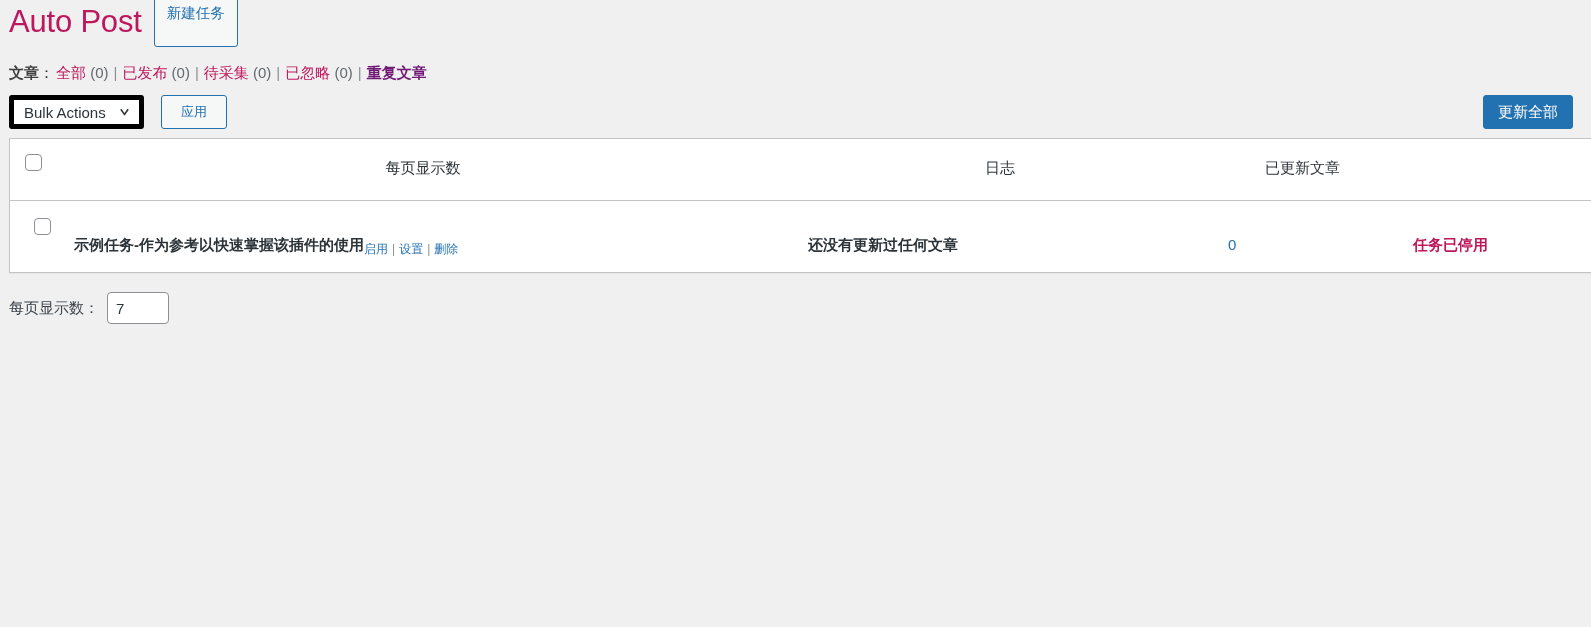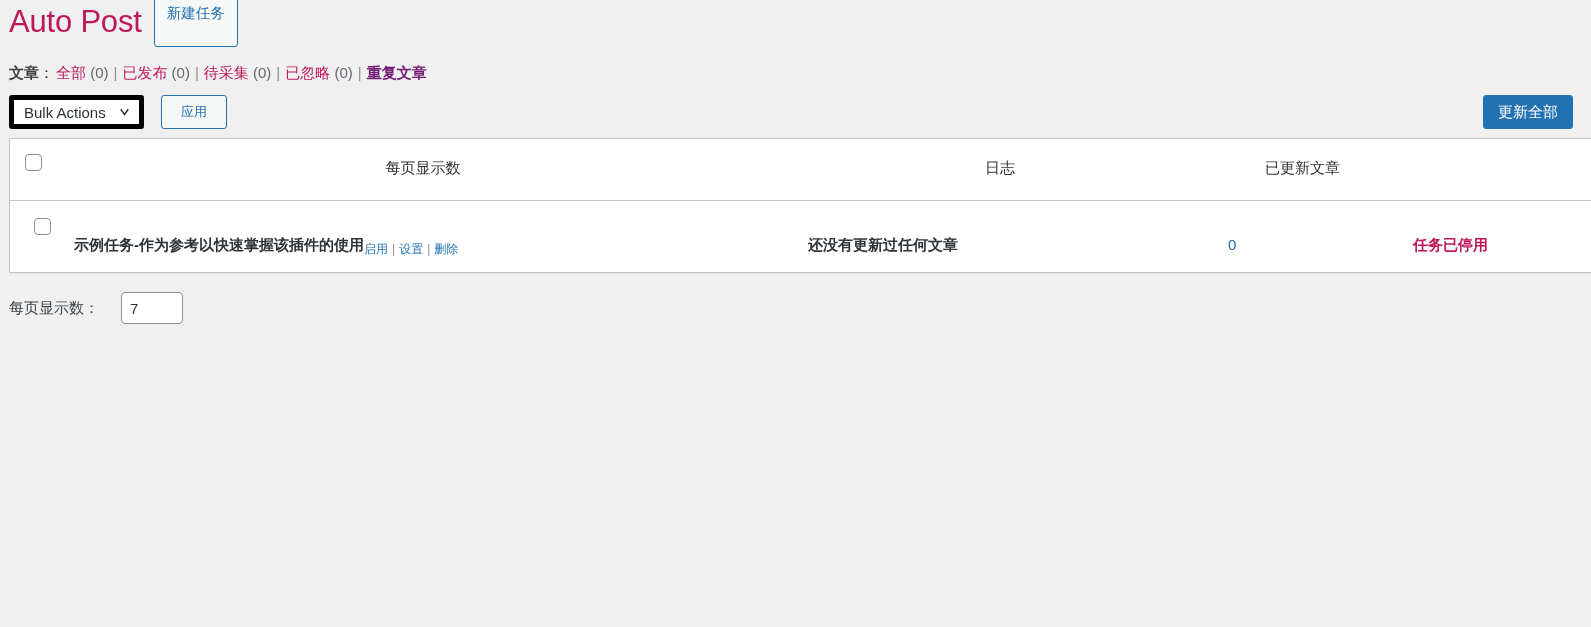--- a/index.html
+++ b/index.html
@@ -275,21 +275,21 @@
   .perpage {
     position: absolute;
     left: 9px;
     top: 292px;
     display: flex;
     align-items: center;
     font-size: 15px;
     color: #3c434a;
     white-space: nowrap;
   }
-  .perpage-label { margin-right: 16px; }
+  .perpage-label { margin-right: 2px; }
   .perpage-input {
     width: 62px;
     height: 32px;
     border: 1px solid #8c8f94;
     border-radius: 4px;
     background: #fff;
     font-size: 15px;
     font-family: "Liberation Sans", sans-serif;
     color: #2c3338;
     padding: 0 8px;

